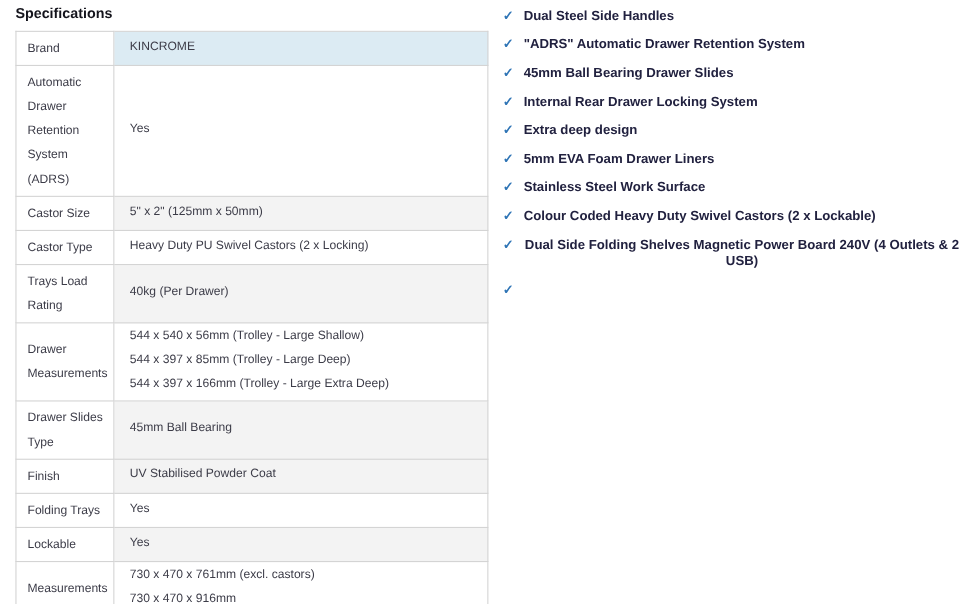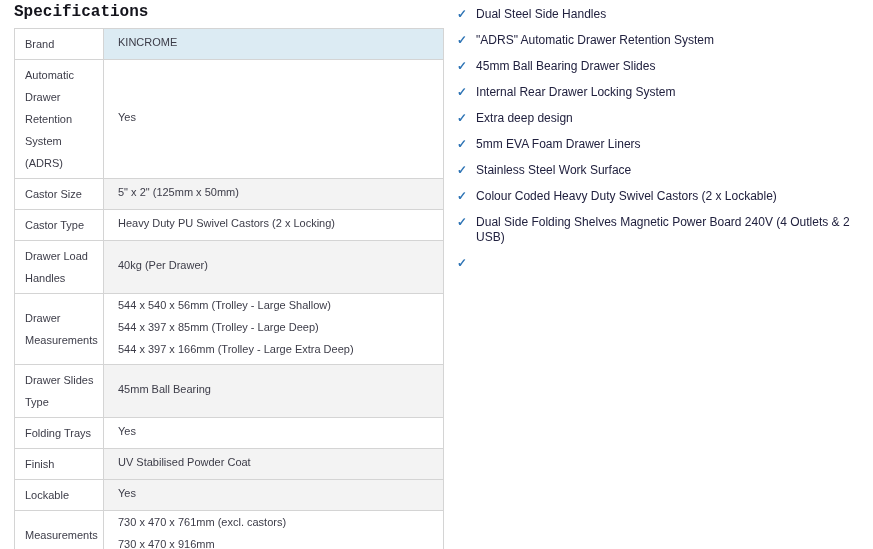--- a/index.html
+++ b/index.html
@@ -15,22 +15,22 @@
   html,body{background:#ffffff;}
   body{
     width:873px;height:549px;overflow:hidden;
     font-family:"Liberation Sans", sans-serif;
     -webkit-font-smoothing:antialiased;
   }
   .columns{display:flex;align-items:flex-start;padding-top:5px;}
   .spec-col{margin-left:14px;width:430px;flex:0 0 auto;}
   .features-col{margin-left:13px;flex:1 1 auto;min-width:0;}
   .section-title{
-    font-size:16px;font-weight:700;color:var(--heading-text);
-    margin-bottom:9px;line-height:14px;font-family:Liberation Mono, monospace;
+    font-size:13px;font-weight:700;color:var(--heading-text);
+    margin-bottom:9px;line-height:14px;
   }
   table.spec-table{width:430px;border-collapse:collapse;table-layout:fixed;}
   .spec-table td{
     border:1px solid var(--border);
     font-size:11px;color:var(--table-text);
     vertical-align:middle;line-height:22px;
   }
   td.spec-label{width:89px;padding:4px 8px 4px 10px;}
   td.spec-value{padding:0 10px 4px 14px;}
   td.bg-blue{background:var(--row-blue);}
@@ -39,21 +39,21 @@
   ul.feature-list{list-style:none;margin-top:2px;}
   li.feature-item{
     display:flex;align-items:flex-start;
     margin-bottom:11px;
     font-size:12px;line-height:15px;color:var(--feature-text);
   }
   .check-icon{
     color:var(--accent);font-weight:700;font-size:12px;
     margin-right:9px;flex:0 0 auto;
   }
-  .feature-text{font-weight:400;}
+  .feature-text{font-weight:700;text-align:center;}
 </style>
 </head>
 <body>
 
 <div class="columns">
 
   <div class="spec-col">
     <div class="section-title">Specifications</div>
     <table class="spec-table">
       <tbody>
@@ -75,49 +75,49 @@
               <span class="val-line">5" x 2" (125mm x 50mm)</span>
             </td>
         </tr>
         <tr>
           <td class="spec-label">Castor Type</td>
           <td class="spec-value">
               <span class="val-line">Heavy Duty PU Swivel Castors (2 x Locking)</span>
             </td>
         </tr>
         <tr>
-          <td class="spec-label">Drawer Load Handles</td>
+          <td class="spec-label">Trays Load Rating</td>
           <td class="spec-value bg-gray">
               <span class="val-line">40kg (Per Drawer)</span>
             </td>
         </tr>
         <tr>
           <td class="spec-label">Drawer Measurements</td>
           <td class="spec-value">
             <span class="val-line">544 x 540 x 56mm (Trolley - Large Shallow)</span>
             <span class="val-line">544 x 397 x 85mm (Trolley - Large Deep)</span>
             <span class="val-line">544 x 397 x 166mm (Trolley - Large Extra Deep)</span>
           </td>
         </tr>
         <tr>
           <td class="spec-label">Drawer Slides Type</td>
           <td class="spec-value bg-gray">
               <span class="val-line">45mm Ball Bearing</span>
             </td>
         </tr>
         <tr>
+          <td class="spec-label">Finish</td>
+          <td class="spec-value bg-gray">
+              <span class="val-line">UV Stabilised Powder Coat</span>
+            </td>
+        </tr>
+        <tr>
           <td class="spec-label">Folding Trays</td>
           <td class="spec-value">
               <span class="val-line">Yes</span>
-            </td>
-        </tr>
-        <tr>
-          <td class="spec-label">Finish</td>
-          <td class="spec-value bg-gray">
-              <span class="val-line">UV Stabilised Powder Coat</span>
             </td>
         </tr>
         <tr>
           <td class="spec-label">Lockable</td>
           <td class="spec-value bg-gray">
               <span class="val-line">Yes</span>
             </td>
         </tr>
         <tr>
           <td class="spec-label">Measurements</td>

